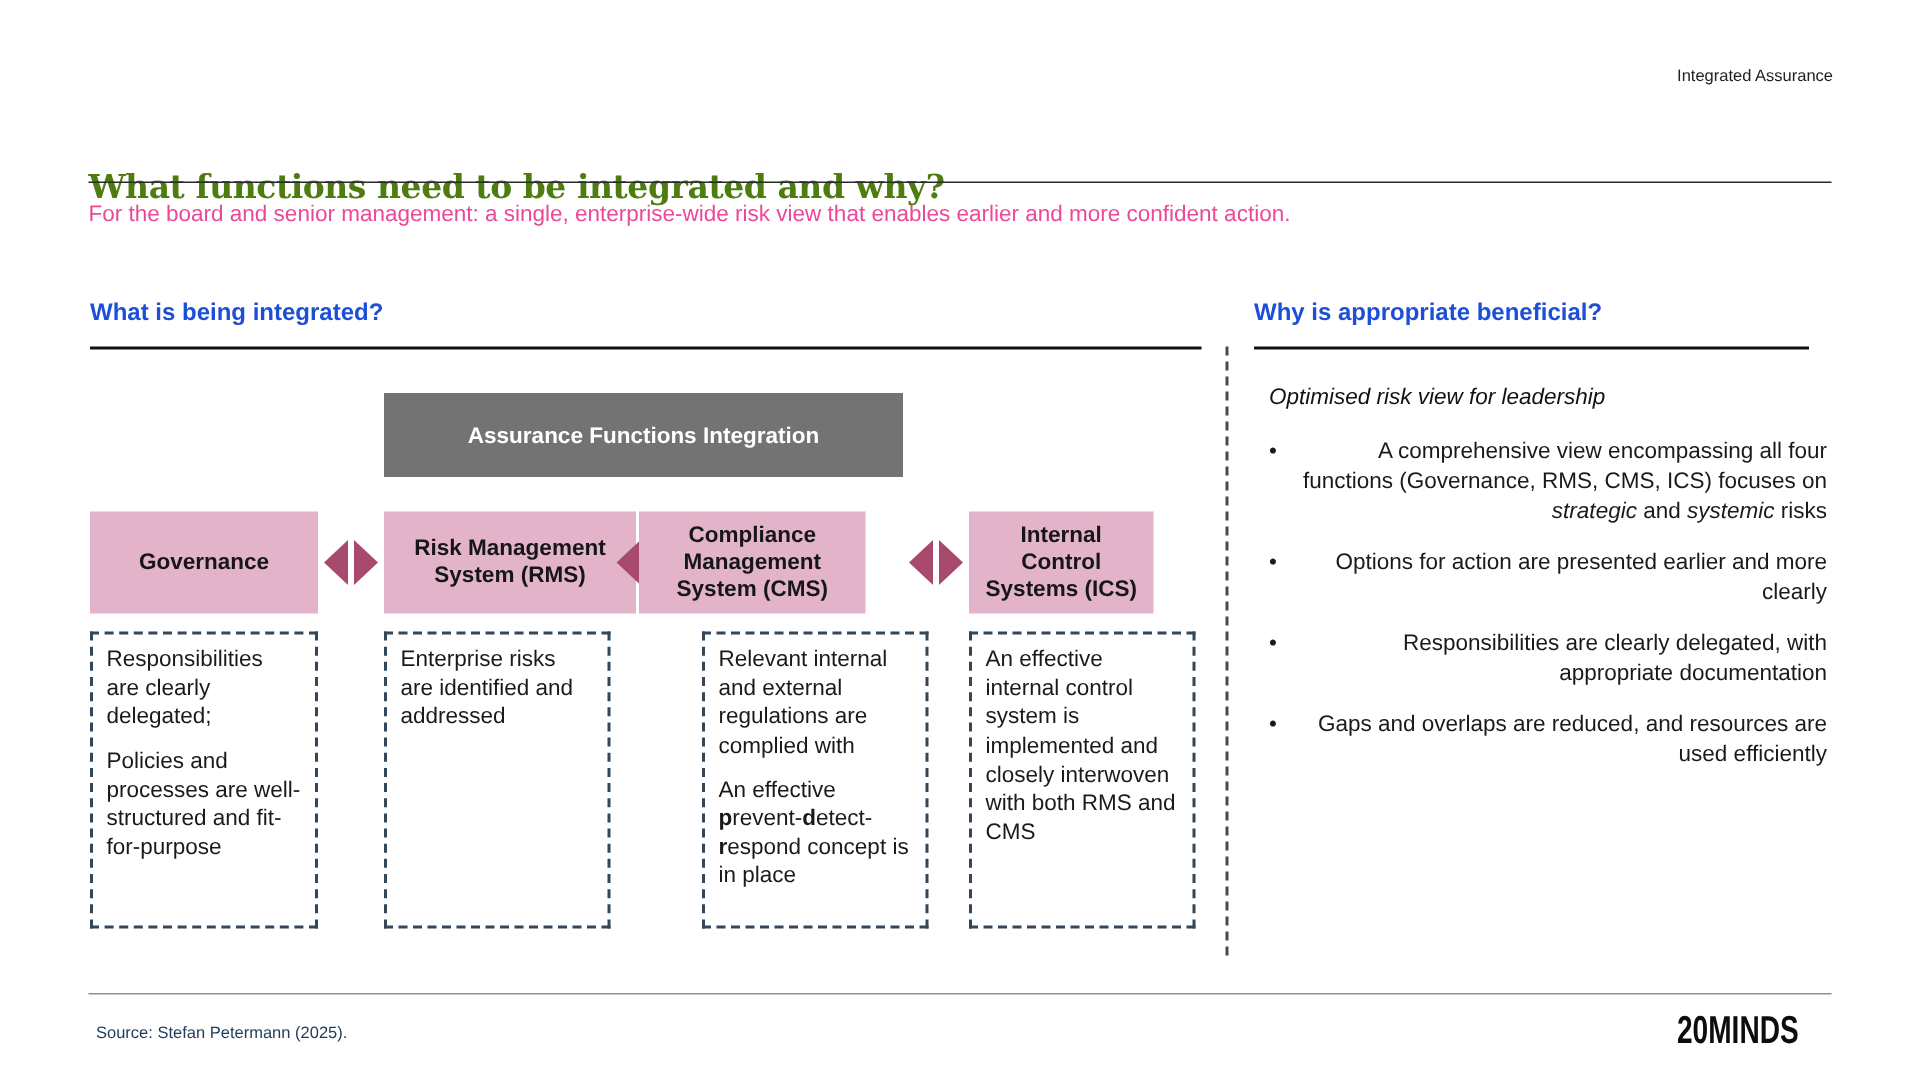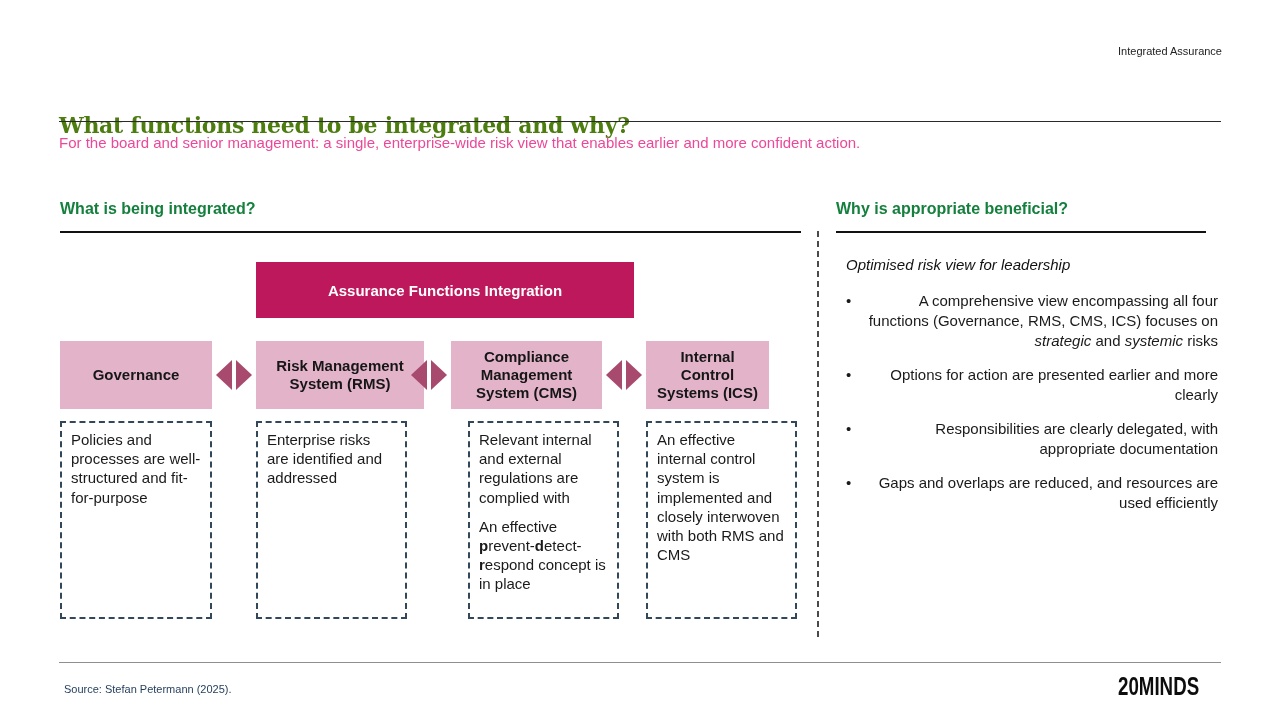--- a/index.html
+++ b/index.html
@@ -26,42 +26,42 @@
   .title-rule {
     position: absolute; left: 59px; top: 121px; width: 1162px; height: 1px;
     background: #2a2a2a;
   }
   .subtitle {
     position: absolute; left: 59px; top: 134px; width: 1162px;
     font-size: 15px; color: #ec4899;
   }
   .section-heading {
     position: absolute; top: 200px;
-    font-size: 16px; font-weight: 700; color: #15803d;
+    font-size: 16px; font-weight: 700; color: #1d4ed8;
   }
   .rule-thick { position: absolute; top: 231px; height: 2px; background: #111; }
   .rule-left { left: 60px; width: 741px; }
   .rule-right { left: 836px; width: 370px; }
 
   .banner {
-    position: absolute; left: 256px; top: 262px; width: 378px; height: 56px;
-    background: #be185d;
+    position: absolute; left: 256px; top: 262px; width: 346px; height: 56px;
+    background: #737373;
     display: flex; align-items: center; justify-content: center;
     color: #ffffff; font-size: 15px; font-weight: 700;
   }
   .pink-box {
     position: absolute; top: 341px; height: 68px;
     background: #e3b4c9;
     display: flex; align-items: center; justify-content: center;
     text-align: center; font-size: 15px; font-weight: 700; line-height: 1.22;
     color: #161616; padding: 0 6px;
   }
   .box-0 { left: 60px;  width: 152px; }
   .box-1 { left: 256px; width: 168px; }
-  .box-2 { left: 451px; width: 151px; align-items: center; }
+  .box-2 { left: 426px; width: 151px; align-items: center; }
   .box-3 { left: 646px; width: 123px; }
 
   .arrow-pair {
     position: absolute; top: 360px; height: 30px;
     display: flex; gap: 4px; align-items: center;
   }
   .ap-0 { left: 216px; } .ap-1 { left: 411px; } .ap-2 { left: 606px; }
   .tri { width: 0; height: 0; border-top: 15px solid transparent; border-bottom: 15px solid transparent; }
   .tri-left  { border-right: 16px solid #a84a6e; }
   .tri-right { border-left: 16px solid #a84a6e; }
@@ -150,20 +150,21 @@
   </div>
   <div class="arrow-pair ap-2">
     <span class="tri tri-left"></span>
     <span class="tri tri-right"></span>
   </div>
   <div class="pink-box box-3">
     <span>Internal Control Systems (ICS)</span>
   </div>
 
   <div class="dashed-box db-0">
+    <p>Responsibilities are clearly delegated;</p>
     <p>Policies and processes are well-structured and fit-for-purpose</p>
   </div>
   <div class="dashed-box db-1">
     <p>Enterprise risks are identified and addressed</p>
   </div>
   <div class="dashed-box db-2">
     <p>Relevant internal and external regulations are complied with</p>
     <p><span>An effective </span><b>p</b><span>revent-</span><b>d</b><span>etect-</span><b>r</b><span>espond concept is in place</span></p>
   </div>
   <div class="dashed-box db-3">

